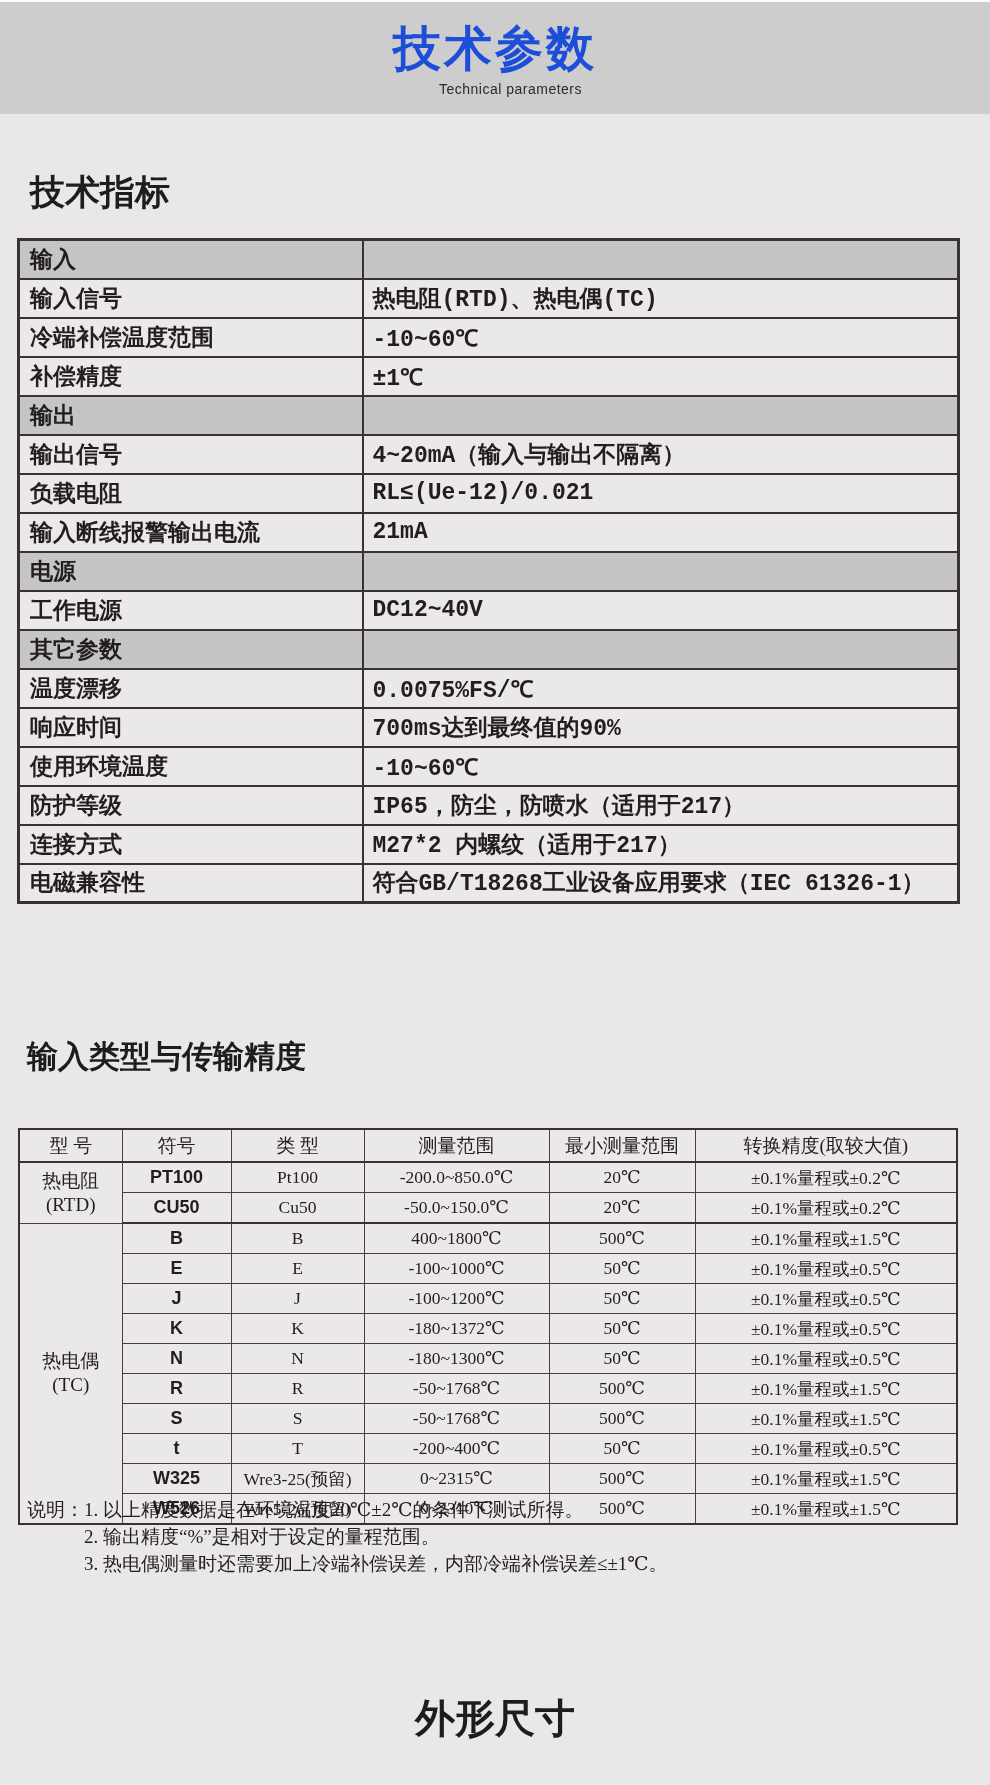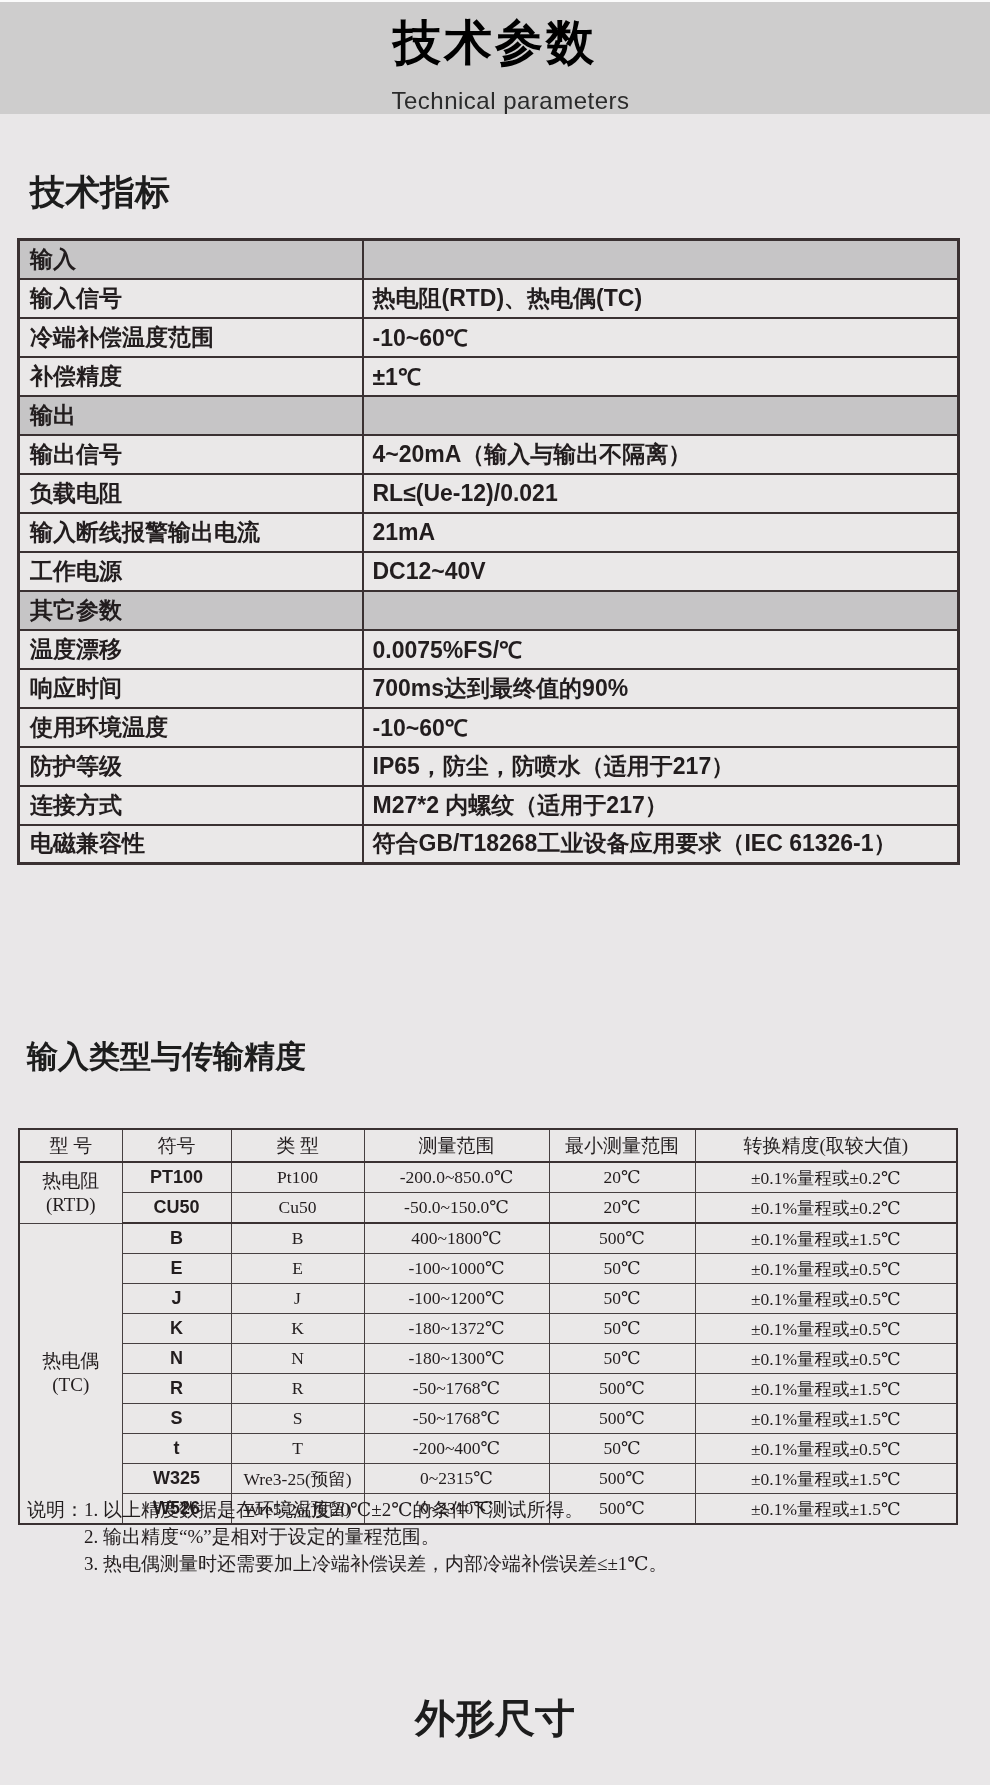--- a/index.html
+++ b/index.html
@@ -2,31 +2,31 @@
 <html><head>
 <meta charset="utf-8">
 <style>
   html,body{margin:0;padding:0;}
   body{background:#e9e7e8;}
   .page{position:relative;width:990px;height:1785px;background:#e9e7e8;overflow:hidden;
         font-family:"Liberation Sans","DejaVu Sans",sans-serif;color:#221d1e;}
   .top-strip{position:absolute;left:0;top:0;width:990px;height:2px;background:#fbfbfb;}
   .band{position:absolute;left:0;top:2px;width:990px;height:112px;background:#cecdcd;
         display:flex;flex-direction:column;align-items:center;justify-content:center;}
-  .band h1{margin:16px;font-size:48px;font-weight:bold;letter-spacing:3px;color:#000000;line-height:1.1;}
-  .band .subtitle{font-size:24px;color:#2b2b2b;margin-top:1px;letter-spacing:0.5px;margin-left:31px;}
+  .band h1{margin:4px;font-size:48px;font-weight:bold;letter-spacing:3px;color:#1d4ed8;line-height:1.1;}
+  .band .subtitle{font-size:14px;color:#2b2b2b;margin-top:1px;letter-spacing:0.5px;margin-left:31px;}
   .sec-title{position:absolute;font-weight:600;color:#1d1d1d;}
   #sec-specs{left:30px;top:140px;font-size:35px;text-align:center;}
   #sec-input{left:27px;top:1010px;font-size:31px;}
   #sec-dims{left:0;top:1658px;width:990px;text-align:center;font-size:40px;}
 
   
   #spec-table{position:absolute;left:17px;top:238px;width:940px;border-collapse:collapse;
               table-layout:fixed;border:3px solid #3a3132;background:#eae8e8;
-              font-family:Liberation Sans, sans-serif;padding-left:45px;}
+              font-family:Liberation Mono, monospace;padding-left:45px;}
   #spec-table tr{height:39px;}
   #spec-table td{border-top:2px solid #3a3132;font-size:23px;font-weight:bold;color:#221d1e;
                  padding:0 0 0 10px;vertical-align:middle;overflow:hidden;white-space:nowrap;}
   #spec-table td.c-label{border-right:2px solid #3a3132;}
   #spec-table td.c-value{padding-left:9px;}
   #spec-table tr.group td{background:#c6c5c6;}
 
   
   #input-table{position:absolute;left:18px;top:1128px;width:938px;border-collapse:collapse;
                table-layout:fixed;border:2px solid #3a3132;background:#eae8e8;
@@ -88,20 +88,24 @@
           <td class="c-label">输出信号</td>
           <td class="c-value">4~20mA（输入与输出不隔离）</td>
         </tr>
         <tr class="data">
           <td class="c-label">负载电阻</td>
           <td class="c-value">RL≤(Ue-12)/0.021</td>
         </tr>
         <tr class="data">
           <td class="c-label">输入断线报警输出电流</td>
           <td class="c-value">21mA</td>
+        </tr>
+        <tr class="group">
+          <td class="c-label">电源</td>
+          <td class="c-value"></td>
         </tr>
         <tr class="data">
           <td class="c-label">工作电源</td>
           <td class="c-value">DC12~40V</td>
         </tr>
         <tr class="group">
           <td class="c-label">其它参数</td>
           <td class="c-value"></td>
         </tr>
         <tr class="data">

